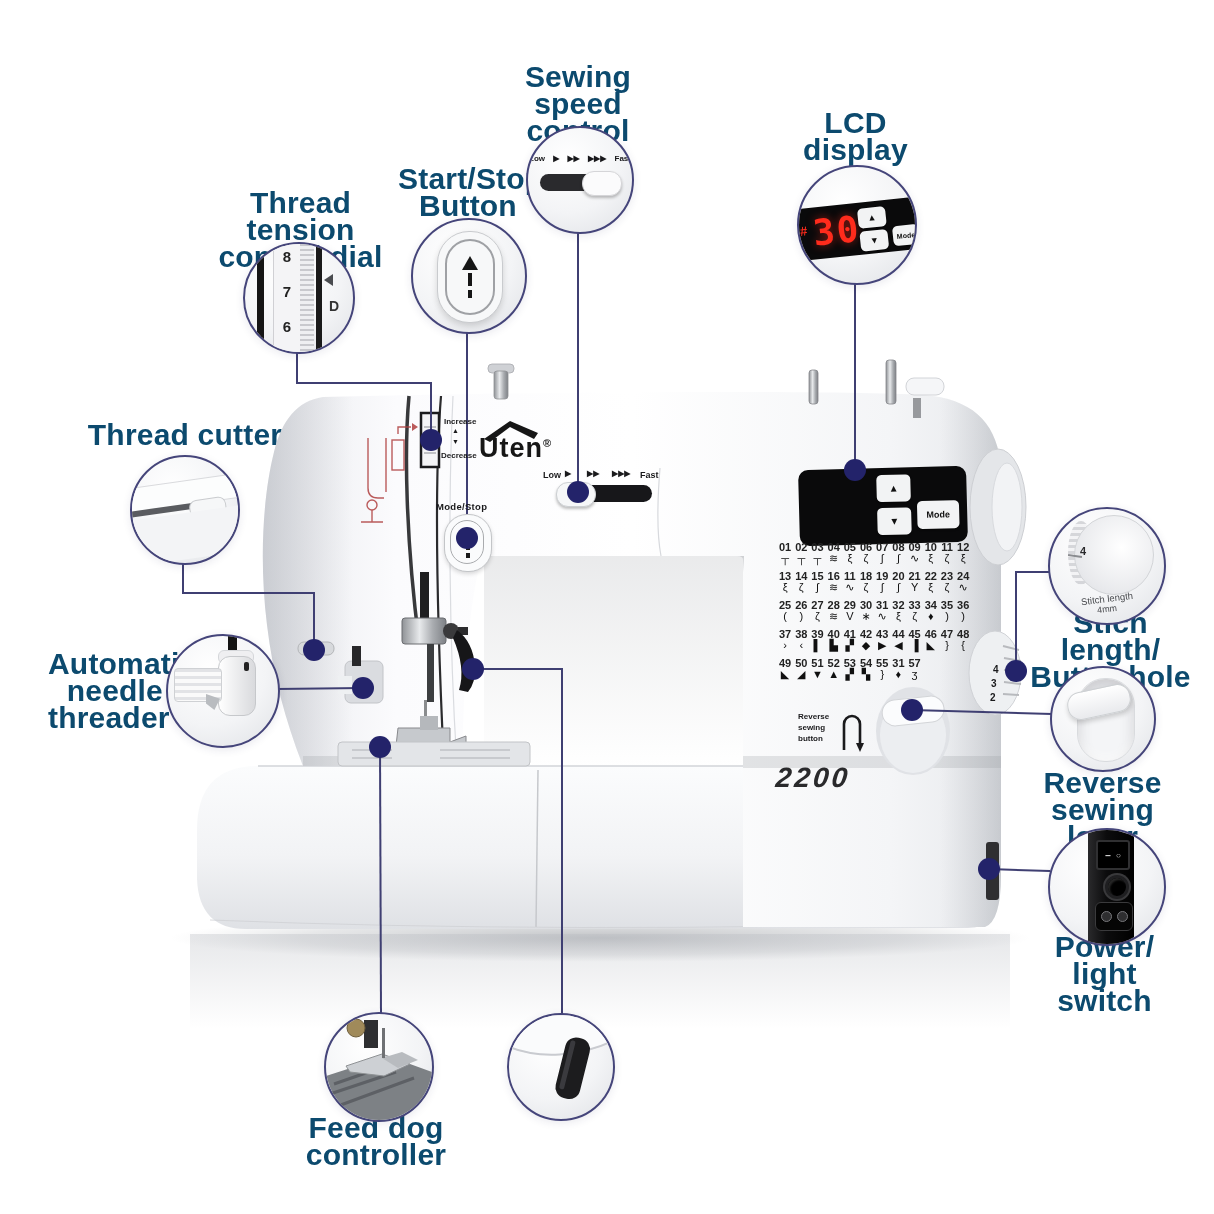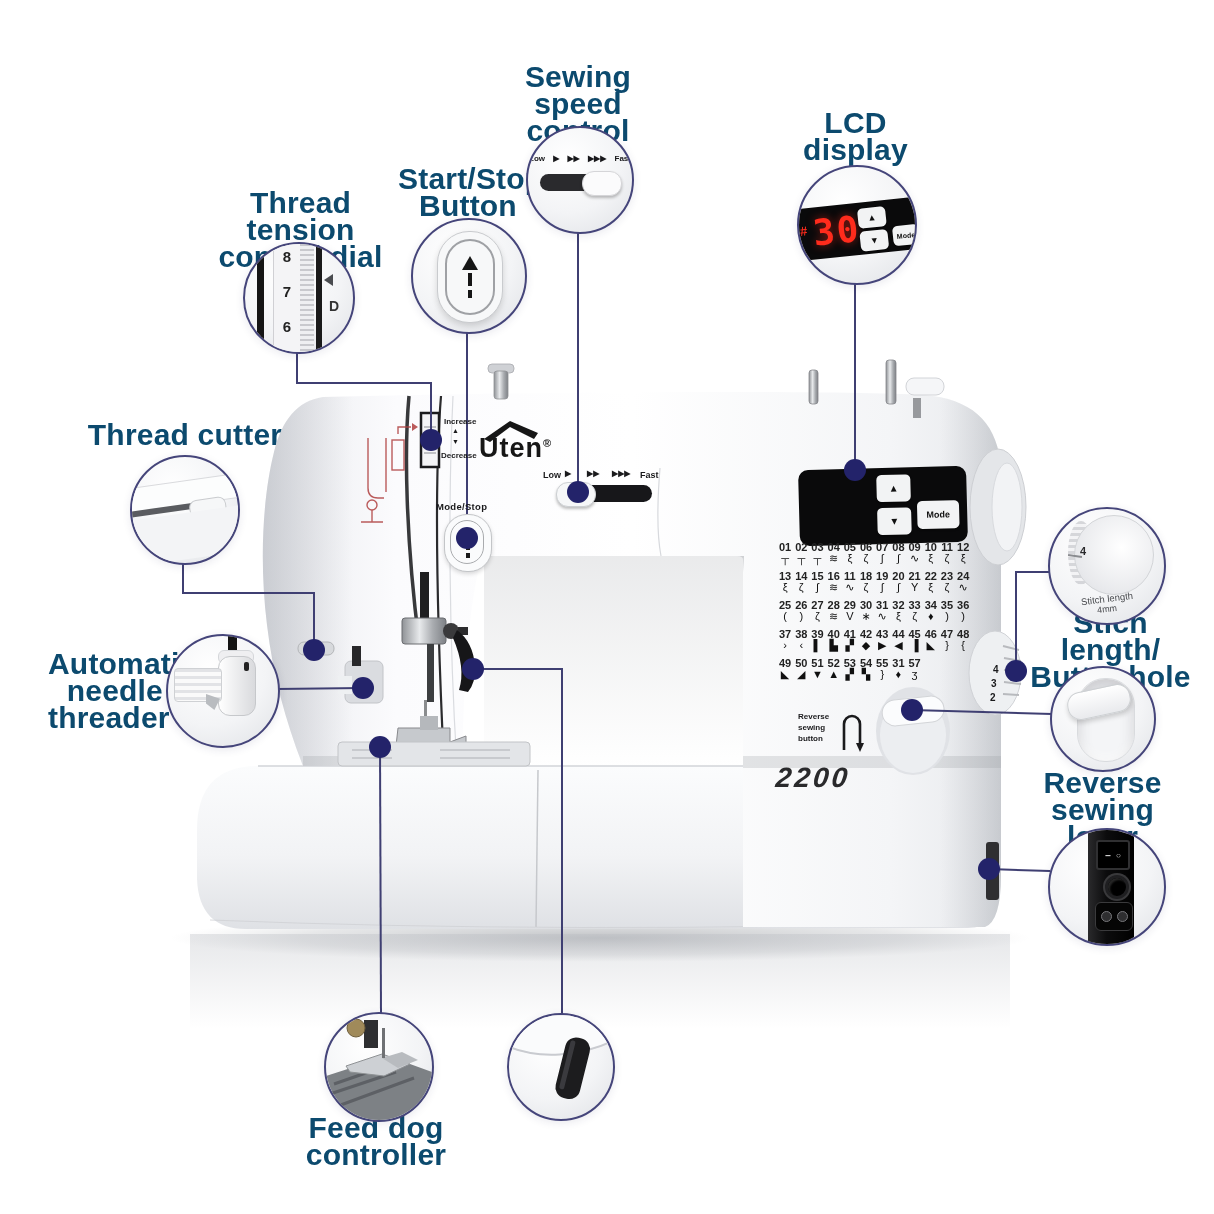--- a/index.html
+++ b/index.html
@@ -499,20 +499,21 @@
   <div class="dot" style="left:462px;top:658px;"></div>
 
   <div class="lbl" style="left:483px;top:63px;width:190px;">Sewing speed control</div>
   <div class="lbl" style="left:398px;top:165px;width:140px;">Start/Stop Button</div>
   <div class="lbl" style="left:798px;top:109px;width:115px;">LCD display</div>
   <div class="lbl" style="left:208px;top:189px;width:185px;">Thread tension control dial</div>
   <div class="lbl" style="left:85px;top:421px;width:200px;">Thread cutter</div>
   <div class="lbl" style="left:48px;top:650px;width:115px;text-align:right;">Automatic needle threader</div>
   <div class="lbl" style="left:1028px;top:609px;width:165px;">Stich length/ Buttonhole</div>
   <div class="lbl" style="left:1031px;top:769px;width:143px;">Reverse sewing lever</div>
+  <div class="lbl" style="left:1032px;top:933px;width:145px;">Power/ light switch</div>
   <div class="lbl" style="left:296px;top:1114px;width:160px;">Feed dog controller</div>
 
   <div class="circle" style="left:526px;top:126px;width:104px;height:104px;z-index:20;">
     <div class="abs" style="left:0;top:26px;width:104px;display:flex;justify-content:space-between;
          align-items:center;padding:0 1px;box-sizing:border-box;font-weight:700;color:#17171a;">
       <span style="font-size:8px;">Low</span>
       <span style="font-size:8px;">▶</span>
       <span style="font-size:8px;">▶▶</span>
       <span style="font-size:8px;">▶▶▶</span>
       <span style="font-size:8px;">Fast</span>

